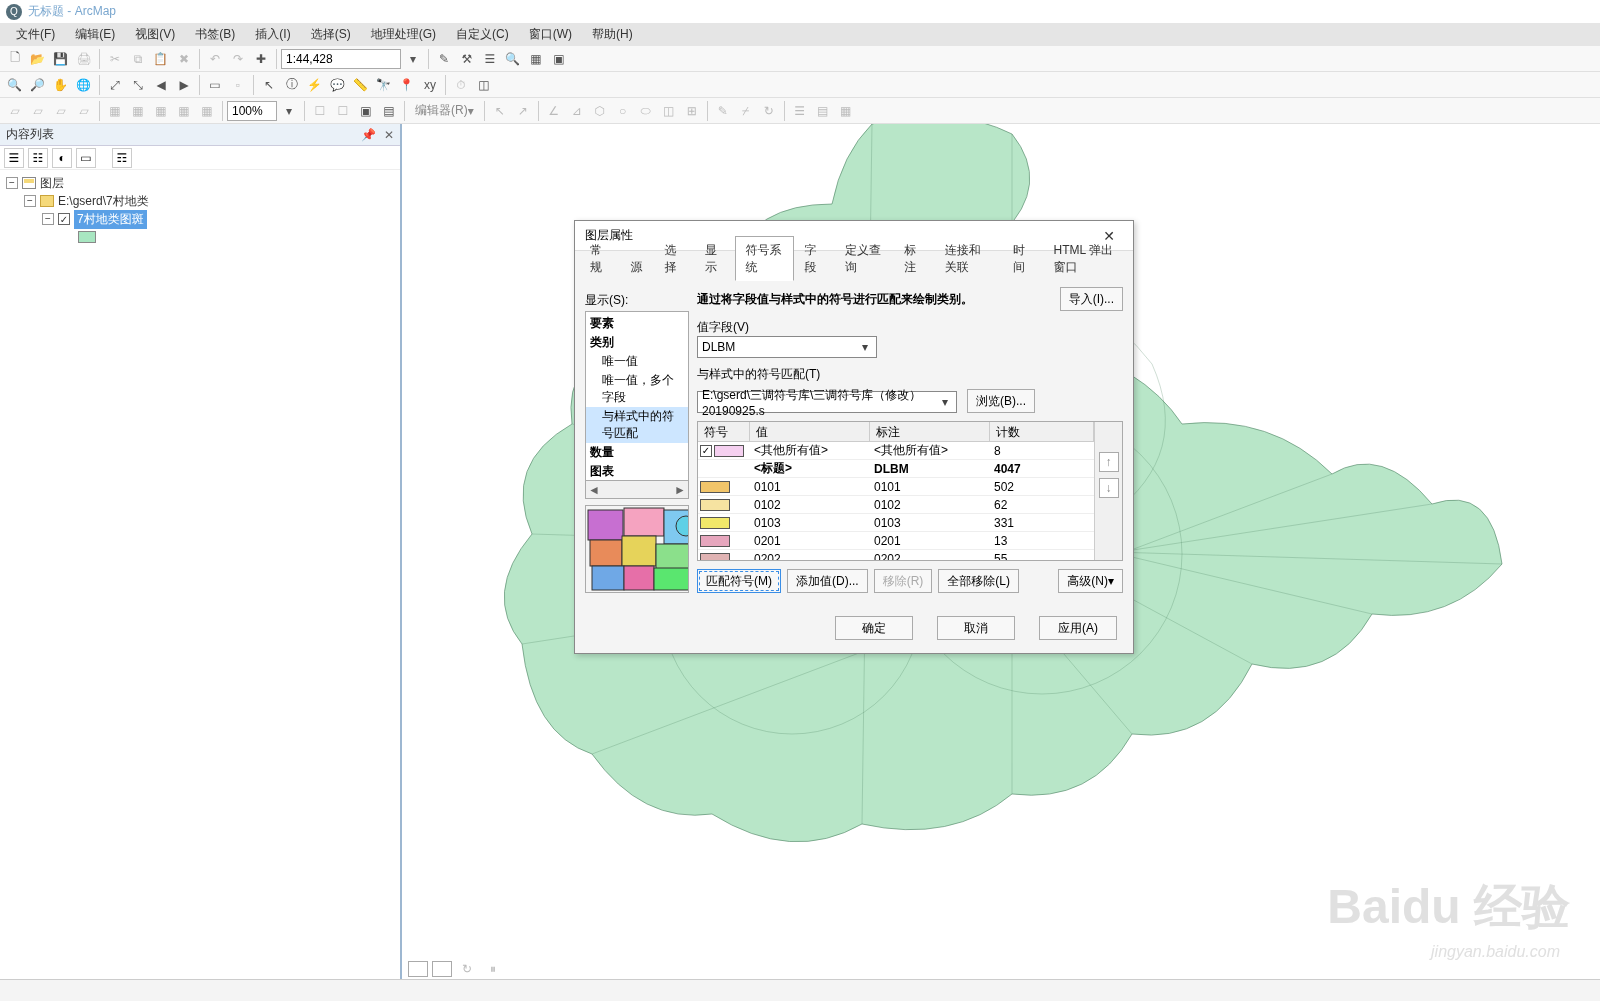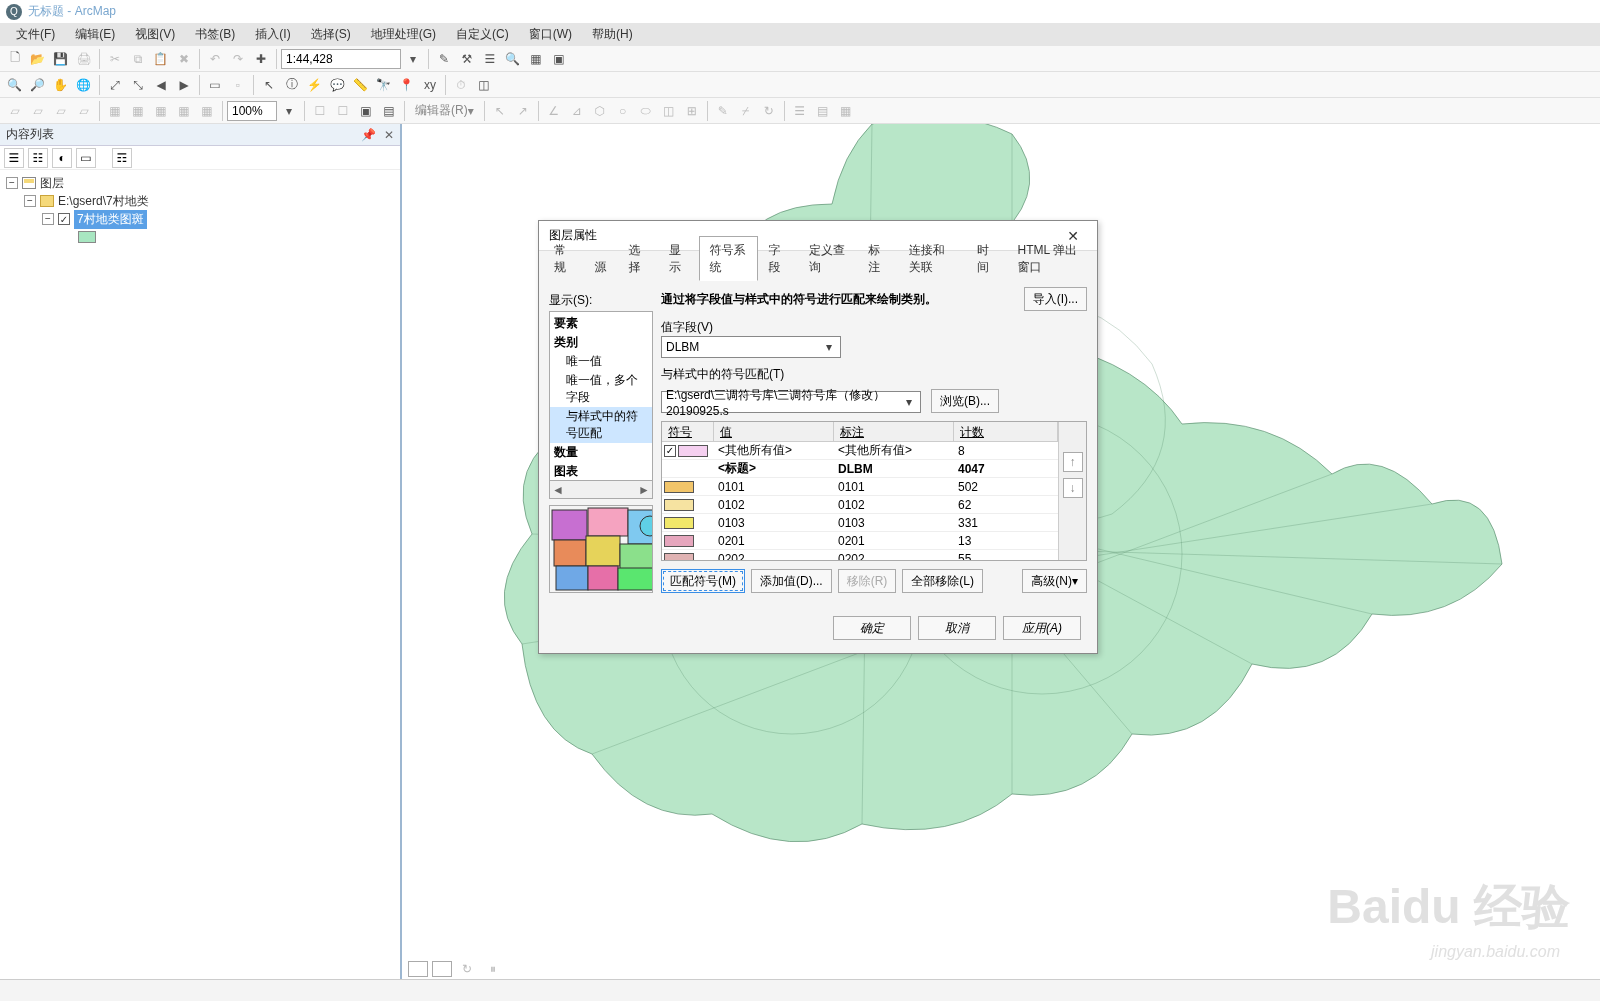--- a/index.html
+++ b/index.html
@@ -41,21 +41,21 @@
 .swatch { width:18px;height:12px;background:#a8e6c1;border:1px solid #888;margin-right:4px;}
 
 .mapview { flex:1; background:#fff; position:relative; overflow:hidden; }
 .mapview svg { position:absolute; left:-10px; top:-20px; }
 .map-tabs { position:absolute; left:0; bottom:0; height:20px; display:flex; align-items:center; gap:4px; padding:0 6px;}
 .map-tabs .mt { width:20px;height:16px;border:1px solid #aaa;background:#fff;}
 
 .statusbar { height:22px; background:#f4f4f4; border-top:1px solid #ccc; }
 
 
-.dialog { position:absolute; left:538px; top:220px; width:560px; background:#f4f4f4; border:1px solid #888; box-shadow:2px 2px 6px rgba(0,0,0,0.2);}
+.dialog { position:absolute; left:574px; top:220px; width:560px; background:#f4f4f4; border:1px solid #888; box-shadow:2px 2px 6px rgba(0,0,0,0.2);}
 .dialog-title { height:30px; background:#fff; display:flex; align-items:center; justify-content:space-between; padding:0 10px; border-bottom:1px solid #ddd;}
 .dlg-close { width:28px;height:22px;display:flex;align-items:center;justify-content:center;font-size:14px;color:#333;}
 .tabstrip { height:30px; display:flex; align-items:flex-end; padding:0 4px; background:#f4f4f4;}
 .tabstrip .tab { padding:5px 10px 4px; color:#333; cursor:default; border:1px solid transparent; }
 .tabstrip .tab.active { background:#fff; border:1px solid #aaa; border-bottom:1px solid #fff;}
 .dlg-body { background:#f4f4f4; padding:6px 10px 10px; display:flex; gap:8px; min-height:300px;}
 .left-col { width:104px; display:flex; flex-direction:column;justify-content:flex-end; }
 .show-label { margin-bottom:2px; }
 .tree-box { border:1px solid #aaa; background:#fff; height:170px; overflow:hidden; padding:2px 0; }
 .tree-box .node { padding:1px 4px; cursor:default; }
@@ -72,34 +72,34 @@
 .btn.focus{border:1px solid #3a8ee6; outline:1px dashed #3a8ee6; outline-offset:-3px;}
 .field-label { margin-top:2px; }
 .combo { height:22px; border:1px solid #888; background:#fff; display:flex; align-items:center; justify-content:space-between; padding:0 4px; width:180px;}
 .combo .cv { flex:1; }
 .combo .dd { width:14px; text-align:center; color:#444;}
 .combo.wide { width:260px; }
 .style-row { display:flex; align-items:flex-end; gap:10px; margin-top:6px;}
 .grid-wrap { margin-top:8px; border:1px solid #aaa; background:#fff; height:140px; display:flex; }
 .grid { flex:1; overflow:hidden; }
 .grid-head { display:flex; background:#f0f0f0; border-bottom:1px solid #ccc; height:20px;}
-.grid-head div { padding:2px 6px; border-right:1px solid #ccc;text-decoration:underline; }
+.grid-head div { padding:2px 6px; border-right:1px solid #ccc; }
 .gh-sym{width:52px;} .gh-val{width:120px;} .gh-lbl{width:120px;} .gh-cnt{flex:1;}
 .grid-row { display:flex; height:18px; align-items:center; border-bottom:1px solid #eee;}
 .grid-row .c-sym{width:52px; display:flex; align-items:center; gap:2px; padding-left:2px;}
 .grid-row .c-val{width:120px; padding-left:4px;}
 .grid-row .c-lbl{width:120px; padding-left:4px;}
 .grid-row .c-cnt{flex:1; padding-left:4px;}
 .sym-chk{width:12px;height:12px;border:1px solid #555;display:inline-flex;align-items:center;justify-content:center;font-size:10px;background:#fff;}
 .sym-box{width:30px;height:12px;border:1px solid #555;}
 .grid-side { width:28px; background:#f0f0f0; border-left:1px solid #ccc; display:flex; flex-direction:column; align-items:center; padding-top:30px; gap:6px;}
 .upbtn,.dnbtn{width:20px;height:20px;border:1px solid #aaa;background:#fff;display:flex;align-items:center;justify-content:center;color:#888;}
 .action-row { display:flex; gap:6px; margin-top:8px; align-items:center;}
 .spacer{flex:1;}
-.dlg-footer { height:50px; display:flex; align-items:center; justify-content:flex-end; gap:7px; padding:0 16px; background:#f4f4f4;font-style:italic;}
+.dlg-footer { height:50px; display:flex; align-items:center; justify-content:flex-end; gap:24px; padding:0 16px; background:#f4f4f4;}
 .dlg-footer .btn { width:78px; justify-content:center; }
 
 .watermark { position:absolute; right:30px; bottom:40px; color:#e0e0e0; font-size:48px; font-weight:bold; font-family:Arial;}
 .watermark2 { position:absolute; right:40px; bottom:18px; color:#e0e0e0; font-size:16px; font-style:italic; font-family:Arial;}
 </style>
 </head>
 <body>
 
 <div class="titlebar">
   <span class="icon">Q</span>

